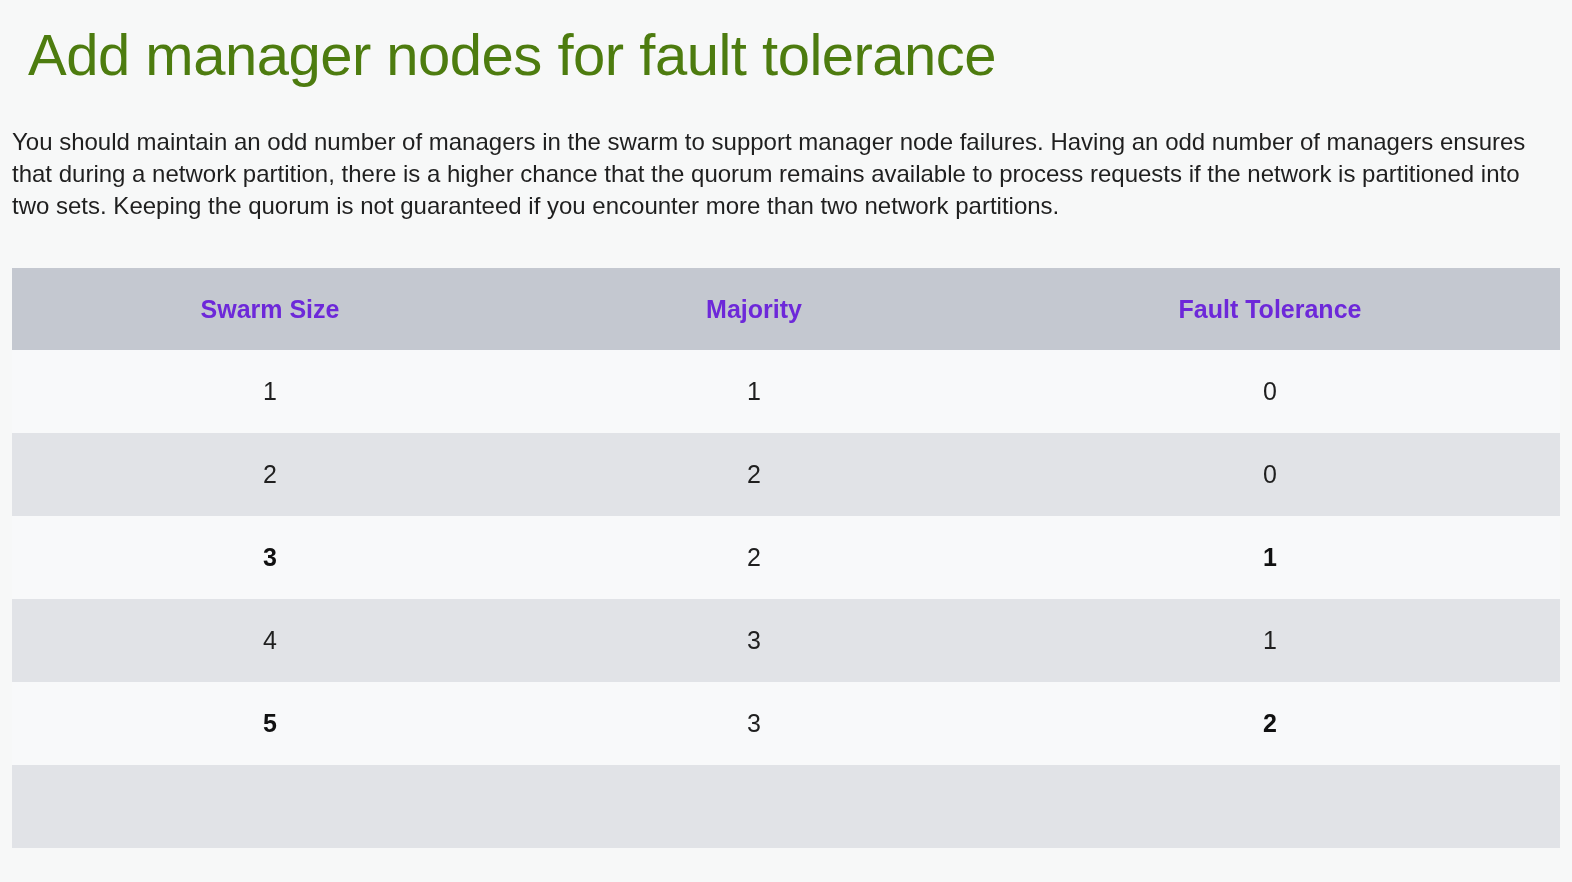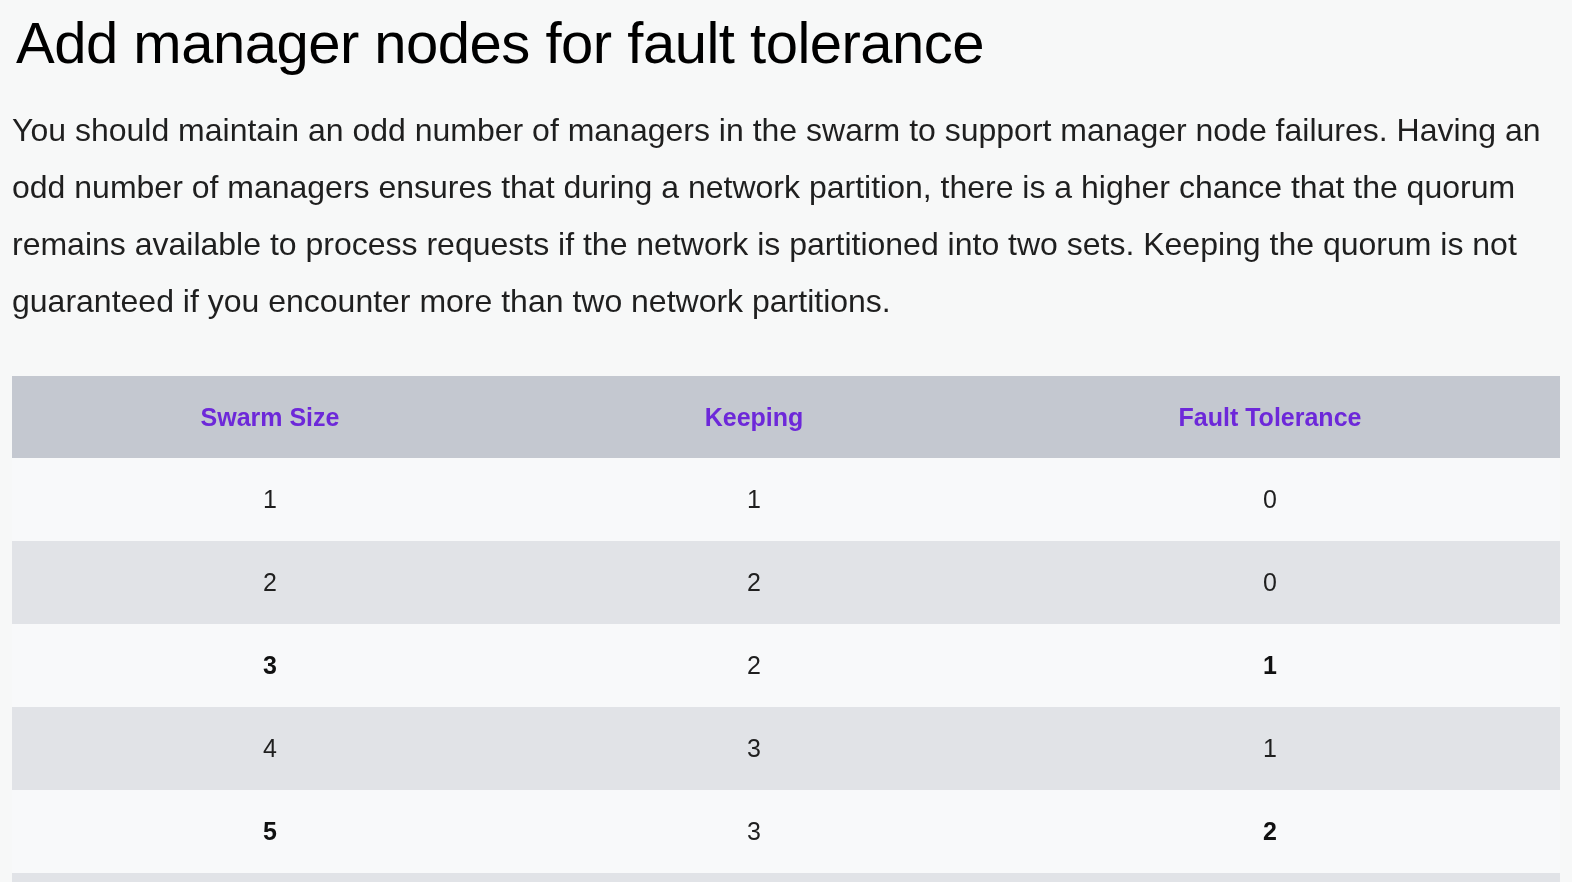--- a/index.html
+++ b/index.html
@@ -15,34 +15,34 @@
     overflow: hidden;
   }
   .page {
     position: relative;
     width: 1572px;
     height: 882px;
     box-sizing: border-box;
     padding: 0 12px;
   }
   .page-title {
-    margin: 4px;
+    margin: 16px;
     padding-top: 2px;
     font-size: 58px;
     line-height: 74px;
     font-weight: 300;
     letter-spacing: -0.5px;
-    color: #000000;
+    color: #4d7c0f;
     white-space: nowrap;
   }
   .intro-paragraph {
     margin: 0;
     padding-top: 18px;
-    font-size: 32px;
-    line-height: 57px;
+    font-size: 24px;
+    line-height: 32px;
     font-weight: 400;
     color: #1f1f1f;
     max-width: 1548px;
   }
   .table-wrap {
     margin-top: 46px;
     width: 1548px;
   }
   table.fault-table {
     width: 1548px;
@@ -88,21 +88,21 @@
   <div class="table-wrap">
     <table class="fault-table">
       <colgroup>
         <col class="c-swarm">
         <col class="c-major">
         <col class="c-fault">
       </colgroup>
       <thead>
         <tr>
           <th class="h-swarm">Swarm Size</th>
-          <th>Keeping</th>
+          <th>Majority</th>
           <th>Fault Tolerance</th>
         </tr>
       </thead>
       <tbody>
         <tr>
           <td>1</td>
           <td>1</td>
           <td>0</td>
         </tr>
         <tr>

